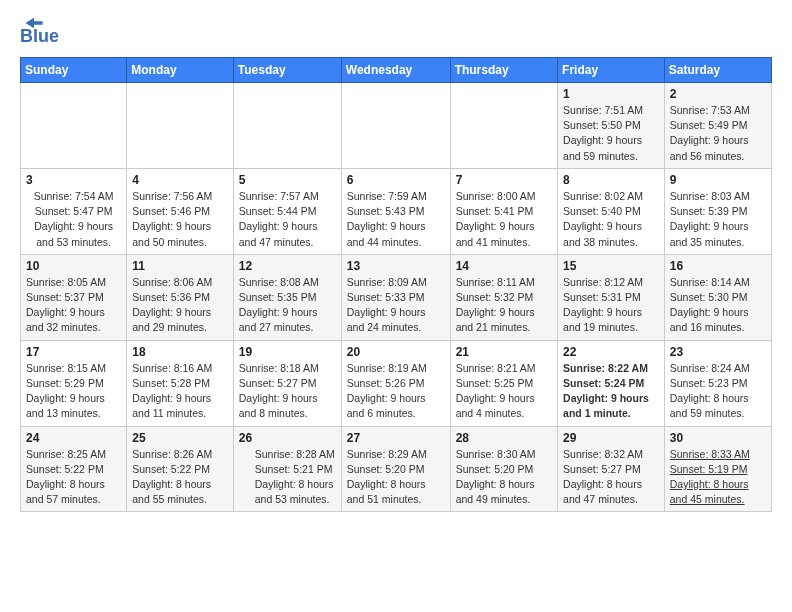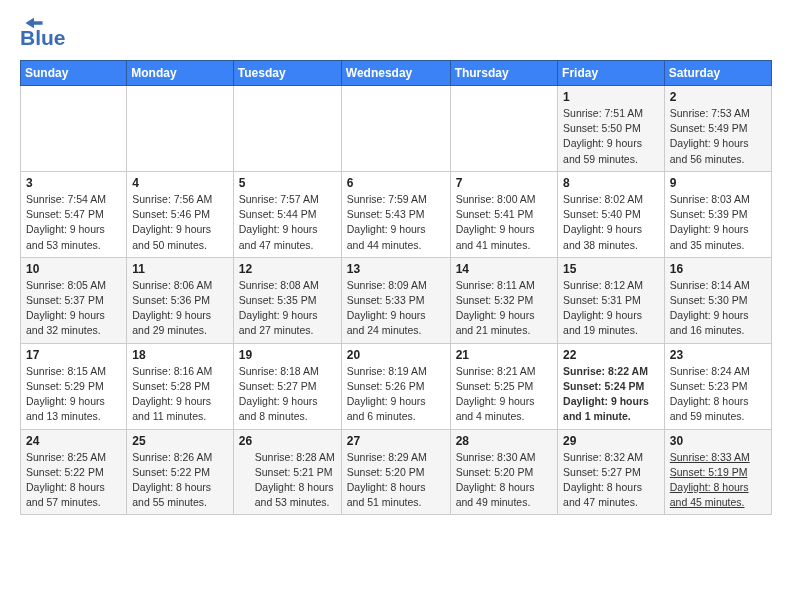--- a/index.html
+++ b/index.html
@@ -95,21 +95,21 @@
 <body>
 
 <div class="page">
   <div class="header">
     <div class="logo">
       <div class="logo-row">
         <svg class="logo-arrow" viewBox="0 0 28 16">
           <polygon points="4,8 14,2 14,6 24,6 24,10 14,10 14,14" fill="#3a6db5"></polygon>
         </svg>
       </div>
-      <span style="font-size:21px;font-weight:bold;color:#3a6db5;margin-top:-4px;">Blue</span>
+      <span style="font-size:18px;font-weight:bold;color:#3a6db5;margin-top:-4px;">Blue</span>
     </div>
     <div class="title-block">
       <div class="month-title"></div>
       <div class="location"></div>
     </div>
   </div>
 
   <table class="calendar">
     <thead>
       <tr>
@@ -138,21 +138,21 @@
           <td>
             <span class="day-num">2</span>
             <div class="day-info" style="white-space: pre-line;">Sunrise: 7:53 AM
 Sunset: 5:49 PM
 Daylight: 9 hours and 56 minutes.</div>
           </td>
         </tr>
         <tr>
           <td>
             <span class="day-num">3</span>
-            <div class="day-info" style="white-space: pre-line;">Sunrise: 7:54 AM
+            <div class="day-info" style="white-space: pre-line; text-align: center;">Sunrise: 7:54 AM
 Sunset: 5:47 PM
 Daylight: 9 hours and 53 minutes.</div>
           </td>
           <td>
             <span class="day-num">4</span>
             <div class="day-info" style="white-space: pre-line;">Sunrise: 7:56 AM
 Sunset: 5:46 PM
 Daylight: 9 hours and 50 minutes.</div>
           </td>
           <td>

